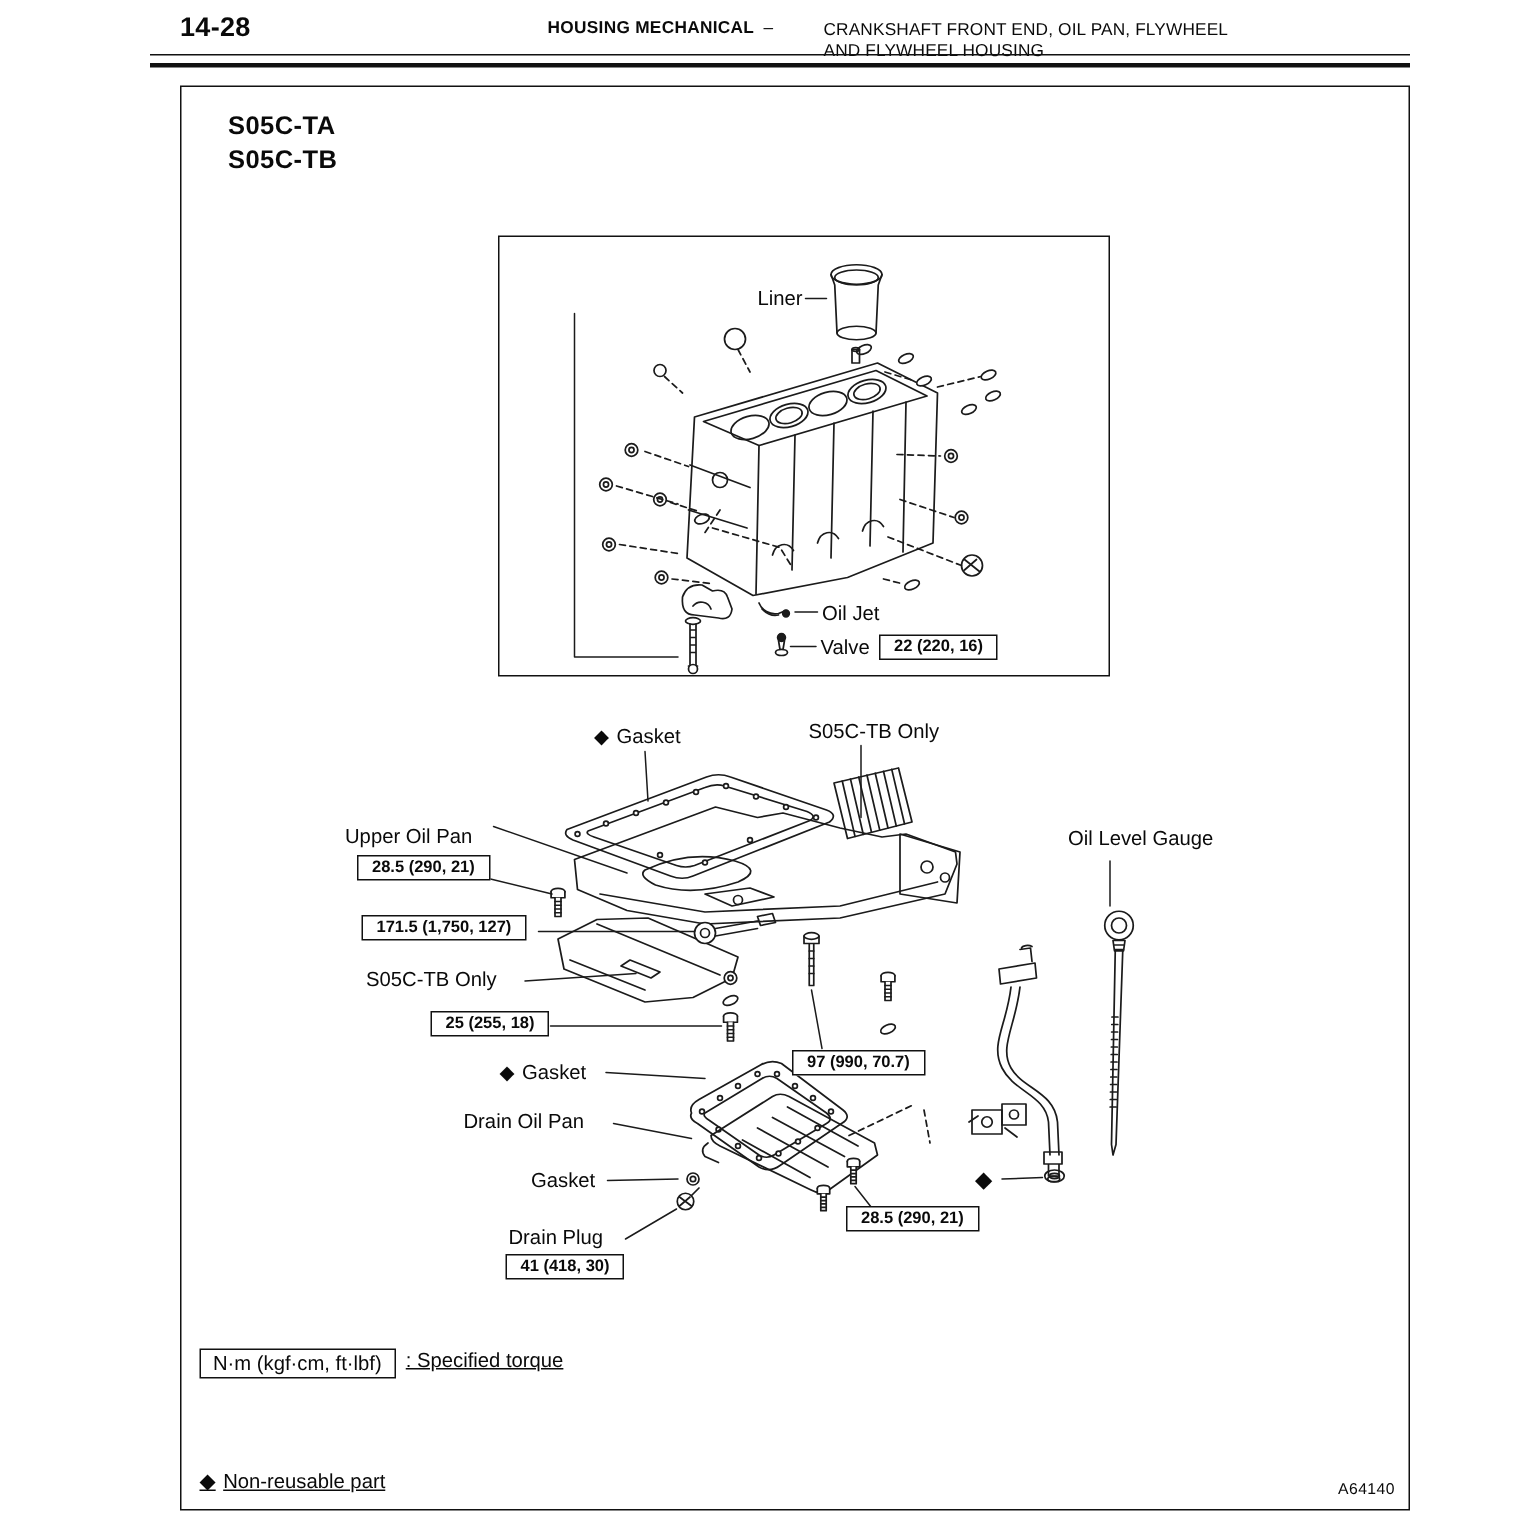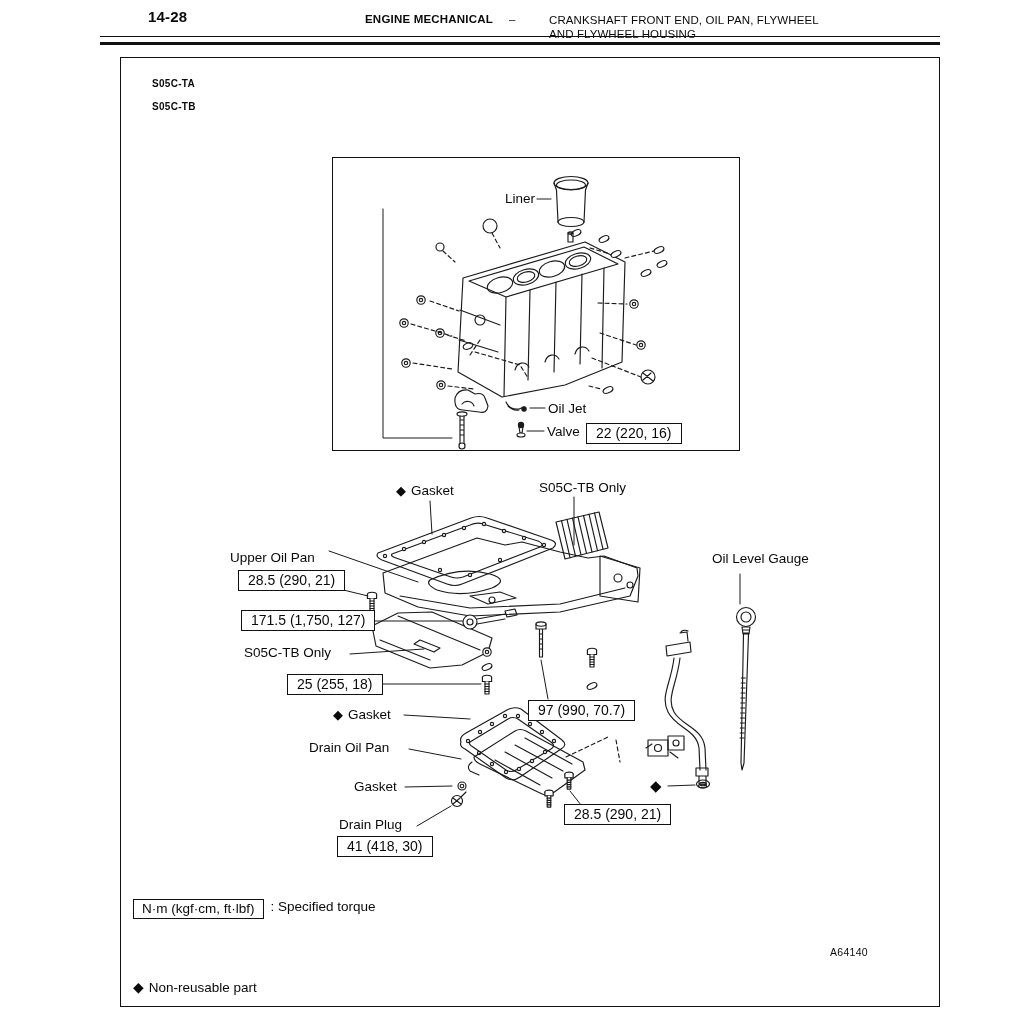--- a/index.html
+++ b/index.html
@@ -1,54 +1,54 @@
 <!DOCTYPE html>
 <html><head>
 <meta charset="utf-8">
 <style>
   html,body{margin:0;padding:0;background:#fff;}
   .page{position:relative;width:1024px;height:1024px;background:#fff;
         font-family:"Liberation Sans",sans-serif;color:#0a0a0a;overflow:hidden;}
   .abs{position:absolute;}
   
-  .pageno{font-size:15px;font-weight:bold;letter-spacing:.2px;margin-left:28px;}
+  .pageno{font-size:18px;font-weight:bold;letter-spacing:.2px;}
   .hdr-section{font-size:11.5px;font-weight:bold;letter-spacing:.2px;}
   .hdr-dash{font-size:11.5px;}
   .hdr-title{font-size:11.5px;line-height:14px;letter-spacing:.1px;}
   .rule-thin{position:absolute;left:100px;width:840px;height:1px;background:#111;}
   .rule-thick{position:absolute;left:100px;width:840px;height:2.5px;background:#111;}
   
   .main-frame{position:absolute;left:120px;top:57px;width:818px;height:948px;
               border:1.6px solid #111;background:#fff;}
   .inner-frame{position:absolute;left:332px;top:157px;width:406px;height:292px;
                border:1.6px solid #111;}
   
-  .model{font-size:10px;font-weight:bold;letter-spacing:.3px;line-height:23px;}
+  .model{font-size:17px;font-weight:bold;letter-spacing:.3px;line-height:23px;}
   .lbl{font-size:13.5px;white-space:nowrap;text-align:right;}
   .note-box{border:1.6px solid #111;padding:3px 9px 4px 7px;font-size:12.5px;
             font-weight:bold;line-height:17px;white-space:nowrap;background:#fff;}
-  .torque{border:1.5px solid #111;padding:1px 9px 2px;font-size:14px;
-          font-weight:normal;white-space:nowrap;background:#fff;}
+  .torque{border:1.5px solid #111;padding:1px 9px 2px;font-size:11px;
+          font-weight:bold;white-space:nowrap;background:#fff;}
   .dia{font-size:13px;margin-right:5px;}
   .dlabel{display:flex;align-items:center;}
   
   .unit-box{border:1.5px solid #111;padding:1px 8px 2px;font-size:13.5px;
             display:inline-block;background:#fff;}
-  .legend{font-size:13.5px;}
+  .legend{font-size:13.5px;text-decoration:underline;}
   .figid{font-size:10.5px;letter-spacing:.3px;}
   svg{position:absolute;left:0;top:0;}
   svg *{vector-effect:non-scaling-stroke;}
 </style>
 </head>
 <body>
 
 <div class="page">
 
   <div class="abs pageno" style="left:120px;top:8px">14-28</div>
-  <div class="abs hdr-section" style="left:365px;top:13px">ENGINE MECHANICAL</div>
+  <div class="abs hdr-section" style="left:365px;top:13px">HOUSING MECHANICAL</div>
   <div class="abs hdr-dash" style="left:509px;top:13px">–</div>
   <div class="abs hdr-title" style="left:549px;top:13px">
     <div>CRANKSHAFT FRONT END, OIL PAN, FLYWHEEL</div>
     <div>AND FLYWHEEL HOUSING</div>
   </div>
   <div class="rule-thin" style="top:36px"></div>
   <div class="rule-thick" style="top:42px"></div>
 
   <div class="main-frame"></div>
   <div class="inner-frame"></div>
@@ -302,15 +302,15 @@
   <div class="abs dia" style="left:650px;top:777px;font-size:15px">◆</div>
 
   <div class="abs" style="left:133px;top:899px;display:flex;align-items:flex-start;gap:7px">
     <span class="unit-box">N·m (kgf·cm, ft·lbf)</span>
     <span class="legend">: Specified torque</span>
   </div>
   <div class="abs legend dlabel" style="left:133px;top:979px">
     <span class="dia" style="font-size:14px">◆</span>
     <span>Non-reusable part</span>
   </div>
-  <div class="abs figid" style="left:830px;top:946px;width:100px;">A64140</div>
+  <div class="abs figid" style="left:830px;top:987px;width:100px;text-align:right">A64140</div>
 
 </div>
 
 </body></html>

